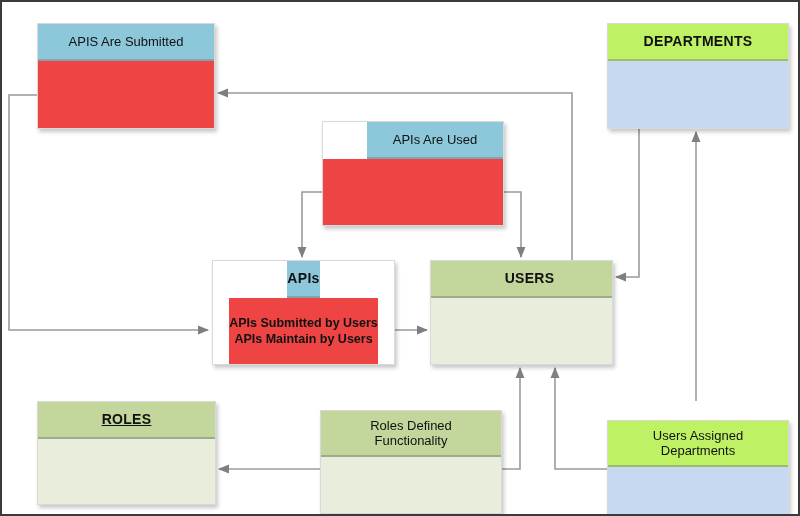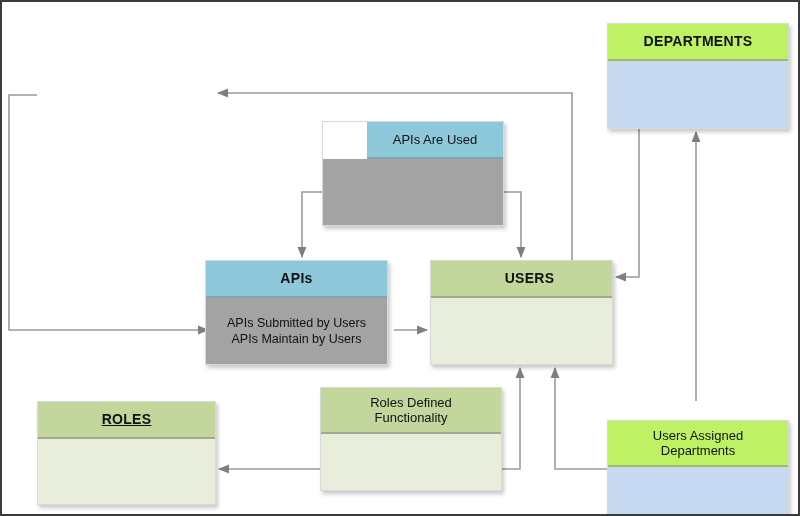--- a/index.html
+++ b/index.html
@@ -61,21 +61,21 @@
     font-size: 14px;
     font-weight: bold;
     letter-spacing: 0.3px;
   }
   .hdr.rel {
     font-size: 13px;
     font-weight: normal;
   }
   
   .blue  .hdr { background: #8dc8da; }
-  .blue  .body{ background: #a3a3a3; }
+  .blue  .body{ background: #ef4444; font-weight: bold; }
   .green .hdr { background: #c3d69b; }
   .green .body{ background: #e9eedc; }
   .steel .hdr { background: #bef264; }
   .steel .body{ background: #c6d9f1; }
 </style>
 </head>
 <body>
 
 <div id="canvas">
 
@@ -102,48 +102,52 @@
       <path d="M 694 399 L 694 130"></path>
 
       <path d="M 605 467 L 553 467 L 553 366"></path>
 
       <path d="M 318 467 L 217 467"></path>
 
       <path d="M 500 467 L 518 467 L 518 366"></path>
     </g>
   </svg>
 
+  <div class="node blue" style="left:35px; top:21px; width:178px; height:106px;">
+    <div class="hdr rel" style="height:37px;">APIS Are Submitted</div>
+    <div class="body"></div>
+  </div>
 
   <div class="node steel" style="left:605px; top:21px; width:182px; height:106px;">
     <div class="hdr entity" style="height:37px;">DEPARTMENTS</div>
     <div class="body"></div>
   </div>
 
   <div class="node blue" style="left:320px; top:119px; width:182px; height:105px;">
     <div class="hdr rel" style="height:37px;margin-left:44px;">APIs Are Used</div>
     <div class="body"></div>
   </div>
 
-  <div class="node blue" style="left:203px; top:258px; width:183px; height:105px;">
+  <div class="node blue" style="left:210px; top:258px; width:183px; height:105px;align-items:center;">
     <div class="hdr entity" style="height:37px;">APIs</div>
     <div class="body">APIs Submitted by Users
 APIs Maintain by Users</div>
   </div>
 
   <div class="node green" style="left:428px; top:258px; width:183px; height:105px;">
     <div class="hdr entity" style="height:37px;padding-left:16px;">USERS</div>
     <div class="body"></div>
   </div>
 
   <div class="node green" style="left:35px; top:399px; width:179px; height:104px;">
     <div class="hdr entity" style="height:37px;text-decoration:underline;">ROLES</div>
     <div class="body"></div>
   </div>
 
-  <div class="node green" style="left:318px; top:385px; width:182px; height:104px;">
+  <div class="node green" style="left:318px; top:408px; width:182px; height:104px;">
     <div class="hdr rel" style="height:46px;">Roles Defined
 Functionality</div>
     <div class="body"></div>
   </div>
 
   <div class="node steel" style="left:605px; top:399px; width:182px; height:104px;margin-top:19px;">
     <div class="hdr rel" style="height:46px;">Users Assigned
 Departments</div>
     <div class="body"></div>
   </div>

